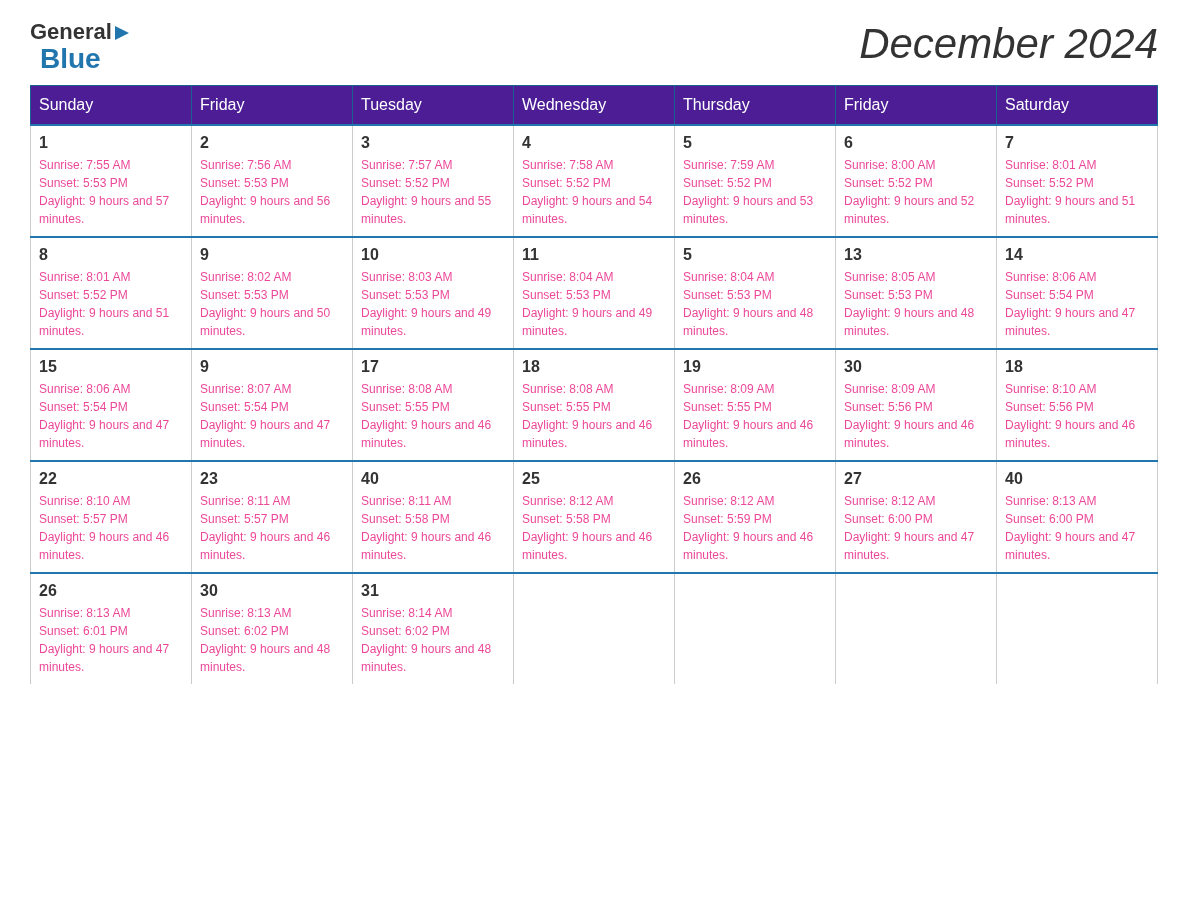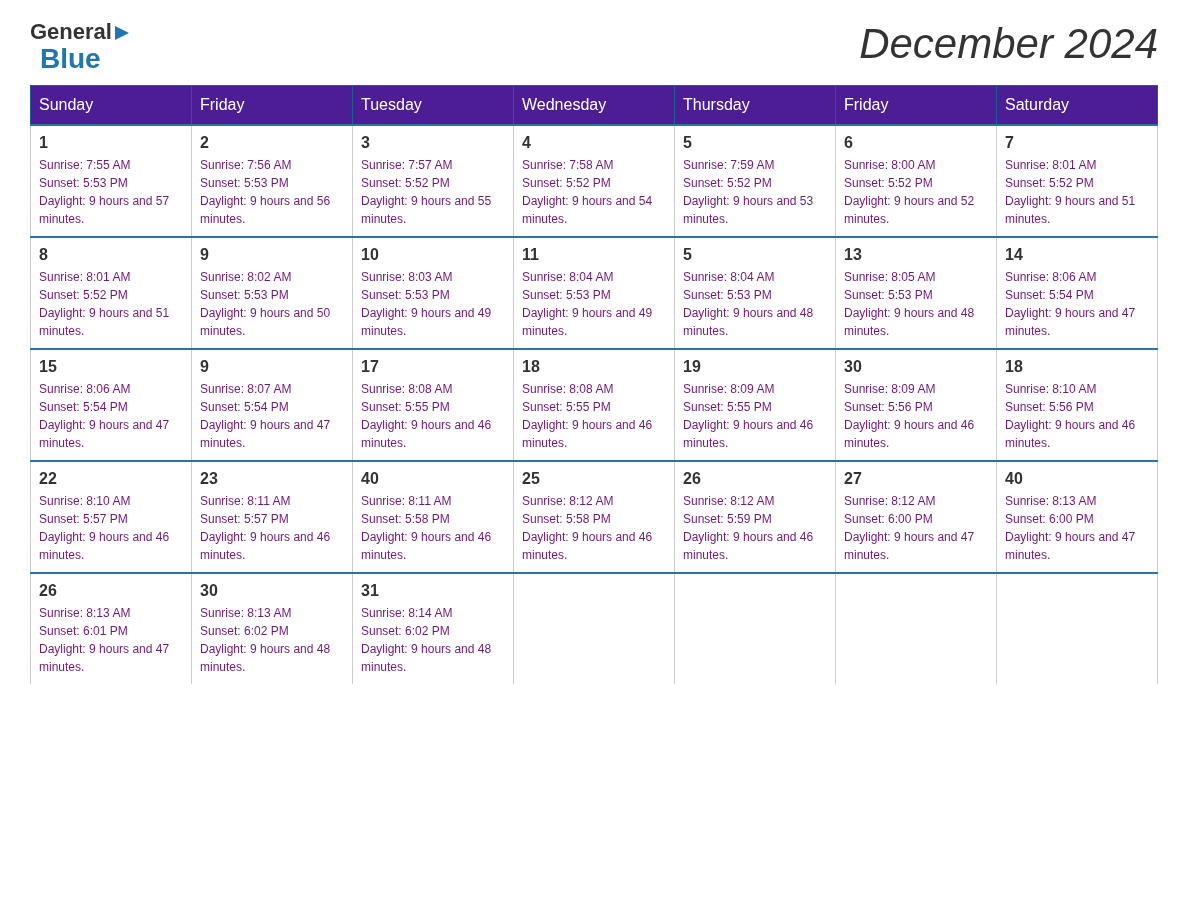--- a/index.html
+++ b/index.html
@@ -63,21 +63,21 @@
       border-right: 1px solid #ccc;
     }
     .day-num {
       font-size: 16px;
       font-weight: bold;
       color: #333;
       margin-bottom: 4px;
     }
     .day-info {
       font-size: 12px;
-      color: #701a75;
+      color: #ec4899;
       line-height: 1.5;
     }
     .empty-cell {
       background: #fff;
     }
     .logo-svg {
       display: flex;
       flex-direction: column;
       line-height: 1.1;
     }

